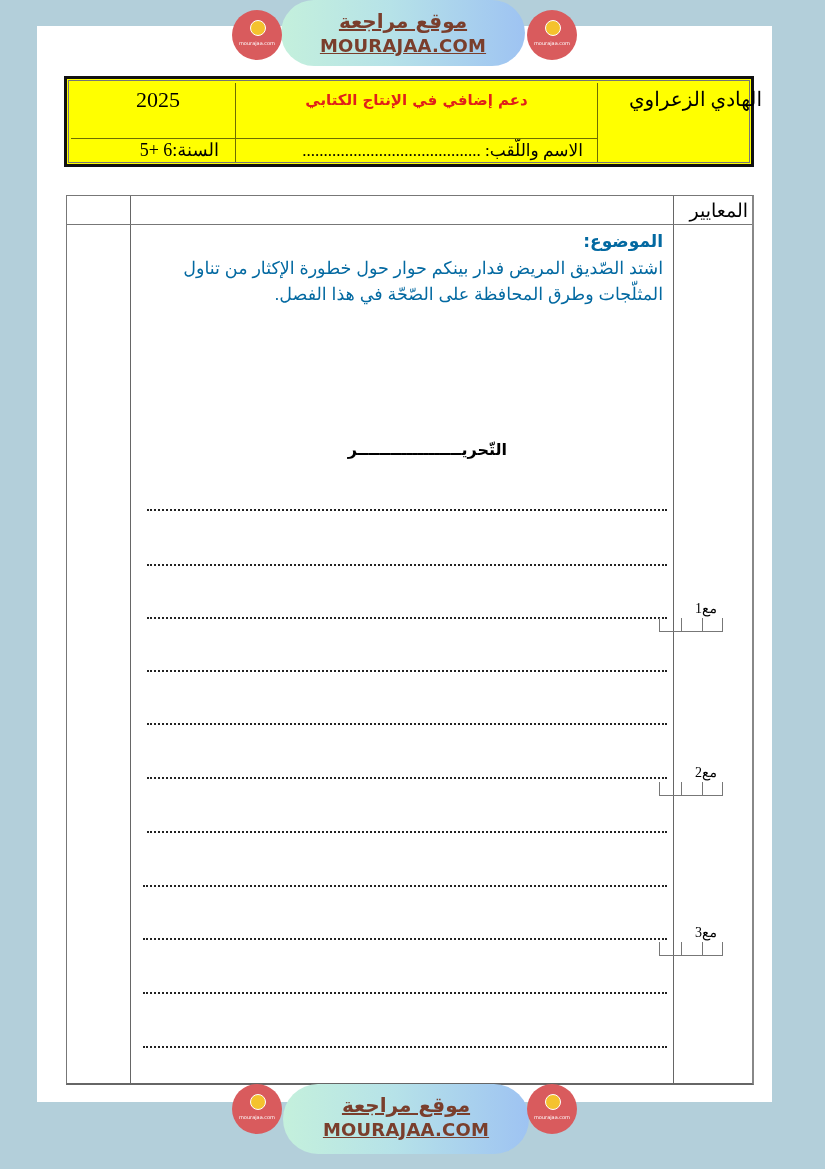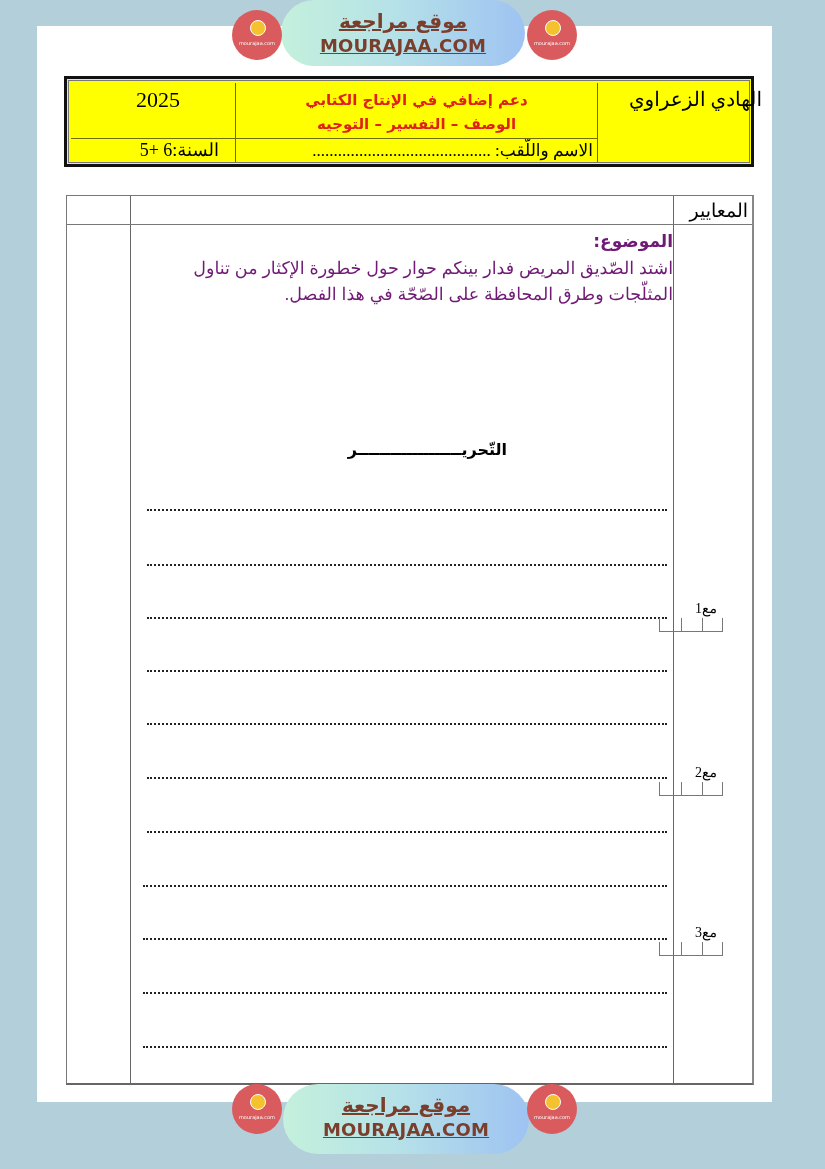--- a/index.html
+++ b/index.html
@@ -52,35 +52,35 @@
   .hdr .cell { position:absolute; border-color:#6e6e00; border-style:solid; border-width:0; box-sizing:border-box; }
   .hdr .c-year { left:4px; top:4px; width:165px; height:56px; border-right-width:1px; border-bottom-width:1px;
     font-family:"Liberation Serif", serif; font-size:22px; text-align:center; line-height:34px; padding-left:10px; }
   .hdr .c-title { left:169px; top:4px; width:362px; height:56px; border-right-width:1px; border-bottom-width:1px;
     text-align:center; direction:rtl; color:#e0201a; font-weight:bold; font-family:"DejaVu Sans", sans-serif; font-size:15px; line-height:24px; padding-top:5px; }
   .hdr .c-name { left:531px; top:4px; width:151px; height:79px;
     direction:rtl; font-family:Liberation Serif, serif; font-size:20px; padding:4px 10px 0 0;margin-left:23px; }
   .hdr .c-level { left:4px; top:60px; width:165px; height:23px; border-right-width:1px;
     direction:rtl; font-family:"Liberation Serif", serif; font-size:18px; line-height:23px; padding-right:16px; }
   .hdr .c-student { left:169px; top:60px; width:362px; height:23px; border-right-width:1px;
-    direction:rtl; font-family:"Liberation Serif", serif; font-size:17px; line-height:23px; padding-right:4px; white-space:nowrap; overflow:hidden; }
+    direction:rtl; font-family:"Liberation Serif", serif; font-size:17px; line-height:23px; padding-right:14px; white-space:nowrap; overflow:hidden; }
   
   .tbl {
     position:absolute; left:66px; top:195px; width:688px; height:890px;
     border:1px solid #777; box-sizing:border-box; border-bottom:2px solid #666; border-right:2px solid #888;
   }
   .vline { position:absolute; top:0; bottom:0; width:1px; background:#666; }
   .hline { position:absolute; left:0; right:0; height:1px; background:#777; }
   .crit-head {
     position:absolute; left:607px; top:0; width:80px; height:28px;
     direction:rtl; font-family:"Liberation Serif", serif; font-size:19px; line-height:30px; padding-right:6px; box-sizing:border-box;
   }
   .body-text {
-    position:absolute; left:90px; top:32px; width:516px;
-    direction:rtl; text-align:right; font-family:"Liberation Sans", sans-serif; font-size:17.5px; line-height:26.5px; color:#701a75;
+    position:absolute; left:80px; top:32px; width:516px;
+    direction:rtl; text-align:right; font-family:"Liberation Sans", sans-serif; font-size:17.5px; line-height:26.5px; color:#0369a1;
   }
   .body-text .subject { font-family:"DejaVu Sans", sans-serif; font-weight:bold; font-size:17px; }
   .body-text p { margin:0; }
   .editing {
     position:absolute; left:240px; top:244px; width:200px; text-align:right; direction:rtl;
     font-family:"DejaVu Sans", sans-serif; font-weight:bold; font-size:16px;
   }
   .dots {
     position:absolute; left:80px; width:520px; height:0;
     border-top:2.5px dotted #222;
@@ -107,21 +107,20 @@
 </div>
 <div class="badge" style="left:527px;top:10px;">
   <span class="dot"></span>
   <span class="txt">mourajaa.com</span>
 </div>
 
 <div class="hdr">
   <div class="cell c-year">2025</div>
   <div class="cell c-title">
     <div>دعم إضافي في الإنتاج   الكتابي</div>
-    <div>الوصف – التفسير – التوجيه</div>
   </div>
   <div class="cell c-name">الهادي الزعراوي</div>
   <div class="cell c-level">السنة:6 +5</div>
   <div class="cell c-student">الاسم واللّقب: ..........................................</div>
 </div>
 
 <div class="tbl">
   <div class="vline" style="left:63px;"></div>
   <div class="vline" style="left:606px;"></div>
   <div class="hline" style="top:28px;"></div>

